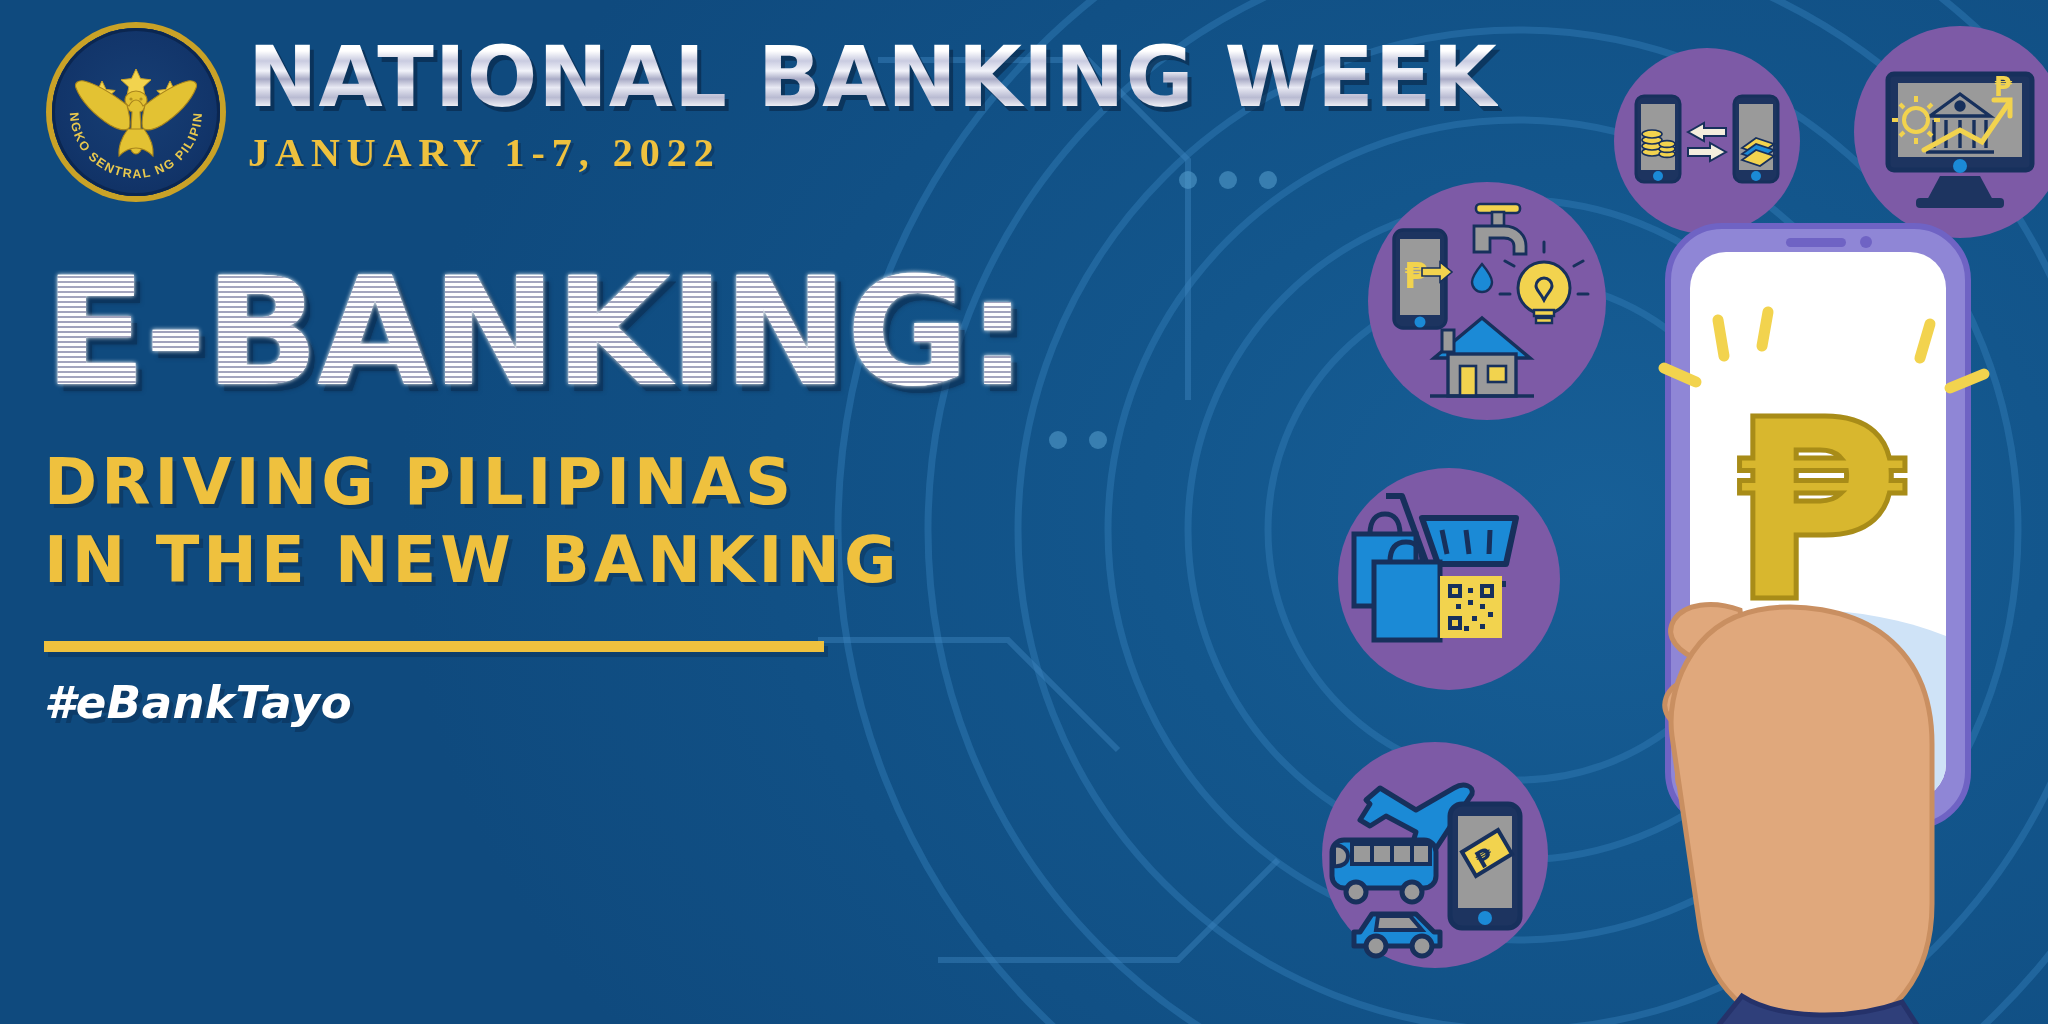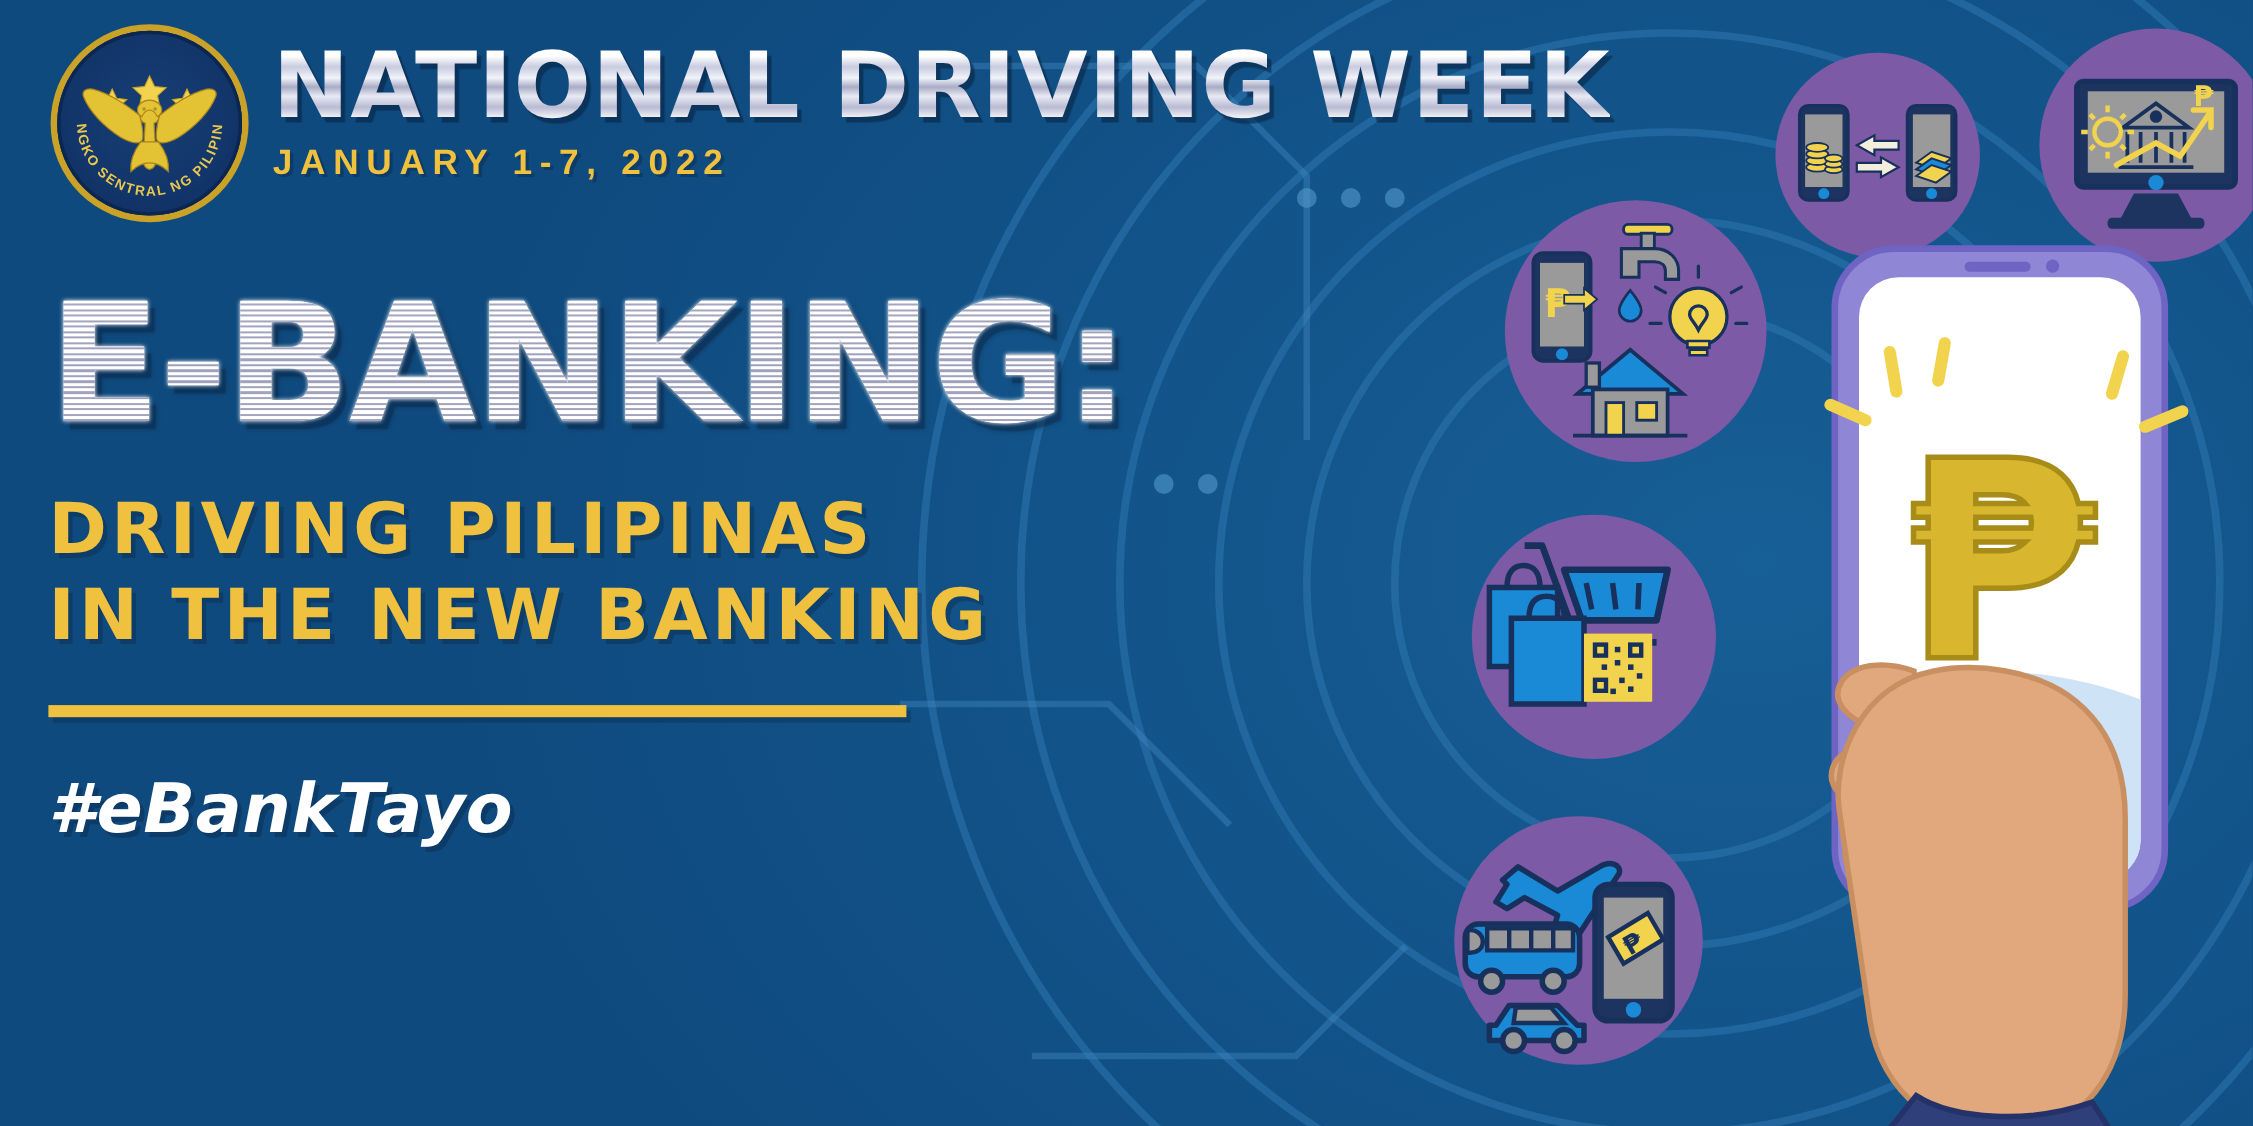--- a/index.html
+++ b/index.html
@@ -43,23 +43,23 @@
     background:linear-gradient(180deg,
        #ffffff 0%, #ffffff 18%, #c9cbe0 30%, #f2f3fa 42%,
        #a9abc6 52%, #e9eaf4 62%, #b9bbd2 74%, #ffffff 88%, #e7e8f2 100%);
     -webkit-background-clip:text; background-clip:text;
     color:transparent; -webkit-text-fill-color:transparent;
     filter:drop-shadow(4px 5px 0px rgba(8,32,62,0.55));
     white-space:nowrap;
   }
   .nbw-date {
     margin-top:10px;
-    font-size:32px; font-weight:bold; letter-spacing:7px;
+    font-size:40px; font-weight:bold; letter-spacing:7px;
     color:#efc13e; white-space:nowrap;
-    font-family:Liberation Sans, sans-serif;
+    font-family:Liberation Serif, serif;
     text-shadow:3px 3px 0 rgba(8,32,62,0.35);
   }
 
   
   .headline-wrap { position:absolute; left:44px; top:256px; }
   .headline {
     font-size:150px; font-weight:bold; letter-spacing:-2px;
     font-family:"DejaVu Sans", sans-serif;
     line-height:1.02; white-space:nowrap;
     background:
@@ -85,22 +85,22 @@
     text-shadow:4px 4px 0 rgba(8,32,62,0.33);
   }
   .sub1 { margin-top:34px; }
 
   .rule {
     margin-top:42px;
     width:780px; height:11px; background:#efc13e;
     box-shadow:4px 5px 0 rgba(8,32,62,0.3);
   }
   .hashtag {
-    margin-top:46px;
-    font-size:62px; font-weight:bold; font-style:italic;
+    margin-top:24px;
+    font-size:45px; font-weight:bold; font-style:italic;
     color:#ffffff; letter-spacing:0.5px;
     font-family:"DejaVu Sans", sans-serif;
     text-shadow:4px 5px 0 rgba(8,32,62,0.35);
   }
 
   
   .icon-circle { position:absolute; border-radius:50%; background:#7d5aa6; }
   .icon-circle svg { position:absolute; inset:0; width:100%; height:100%; }
   .c-transfer { left:1614px; top:48px;  width:186px; height:186px; }
   .c-growth   { left:1854px; top:26px;  width:212px; height:212px; }
@@ -169,21 +169,21 @@
         <path d="M66 24 c-6 0 -11 4 -11 9 c0 3 2 5 4 6 c2 -4 4 -6 7 -6 c3 0 5 2 7 6 c2 -1 4 -3 4 -6 c0 -5 -5 -9 -11 -9z"></path>
       </g>
       <g fill="#8a6a12" opacity="0.55">
         <circle cx="61" cy="32" r="1.6"></circle>
         <circle cx="71" cy="32" r="1.6"></circle>
       </g>
     </svg>
   </div>
 
   <div class="header-block">
-    <div class="nbw-title">NATIONAL DRIVING WEEK</div>
+    <div class="nbw-title">NATIONAL BANKING WEEK</div>
     <div class="nbw-date">JANUARY 1-7, 2022</div>
   </div>
 
   <div class="headline-wrap">
     <div class="headline">E-BANKING:</div>
     <div class="subline sub1">DRIVING PILIPINAS</div>
     <div class="subline">IN THE NEW BANKING</div>
     <div class="rule"></div>
     <div class="hashtag">#eBankTayo</div>
   </div>

